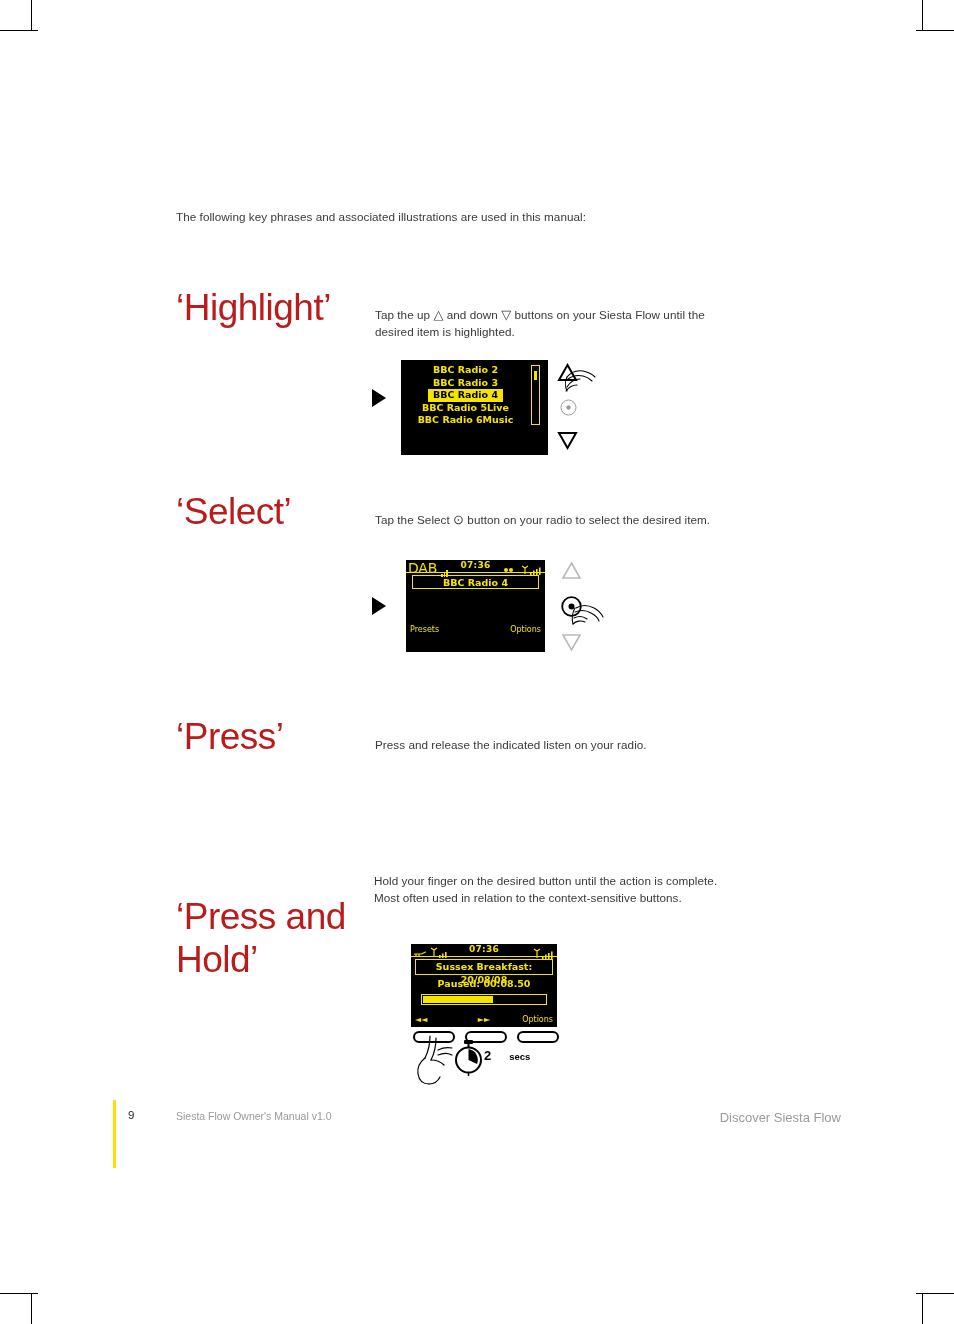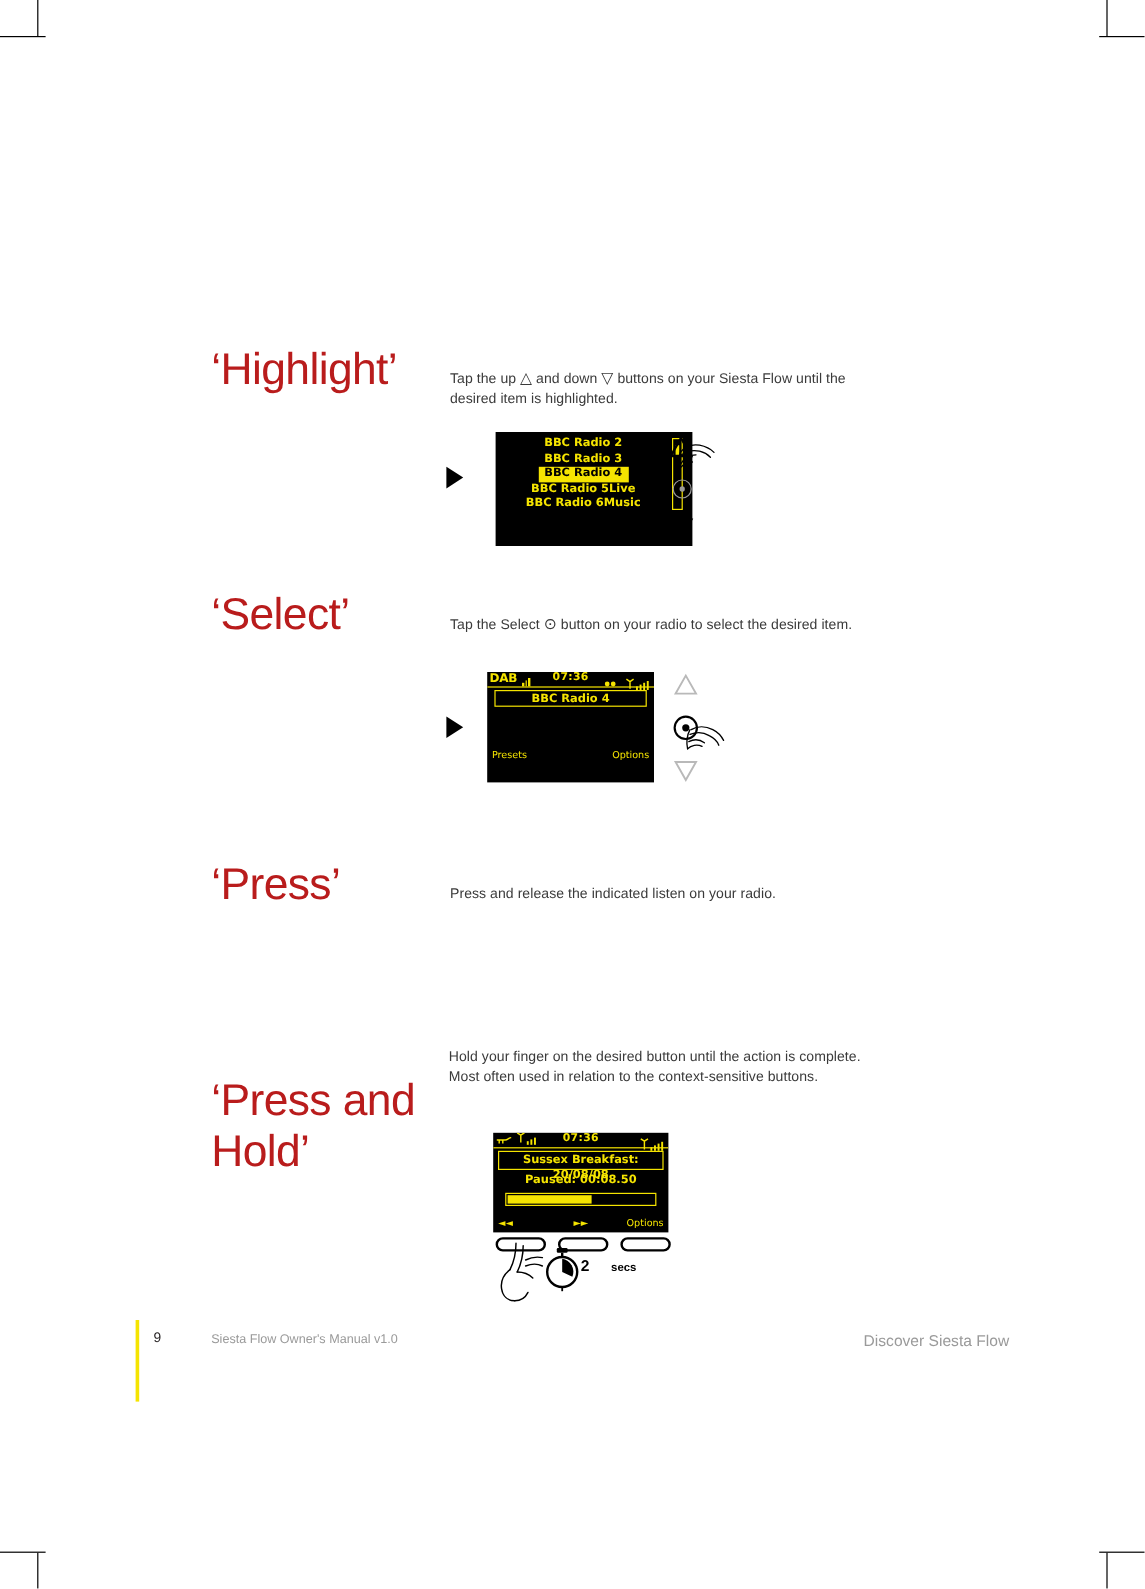--- a/index.html
+++ b/index.html
@@ -87,21 +87,21 @@
   }
   .sb-time {
     position: absolute;
     left: 50%;
     transform: translateX(-50%);
     top: 0px;
     font-size: 9px;
     font-weight: bold;
     letter-spacing: 0.3px;
   }
-  .sb-left { position: absolute; left: 2px; top: 0px; font-size: 10px; font-weight: bold; letter-spacing: -0.2px;}
+  .sb-left { position: absolute; left: 2px; top: 0px; font-size: 14px; font-weight: normal; letter-spacing: -0.2px;}
   .sb-right { position: absolute; right: 2px; top: 0px; }
 
   .bars { display: inline-block; vertical-align: -1px; }
   .bars i {
     display: inline-block;
     width: 1.5px;
     background: #f5e400;
     margin-right: 1px;
     vertical-align: bottom;
   }
@@ -221,38 +221,39 @@
   <div class="crop crop-v" style="left:922px; top:0px;"></div>
   <div class="crop crop-h" style="right:0px;  top:30px;"></div>
   <div class="crop crop-v" style="left:31px;  top:1294px;"></div>
   <div class="crop crop-h" style="left:0px;   top:1293px;"></div>
   <div class="crop crop-v" style="left:922px; top:1294px;"></div>
   <div class="crop crop-h" style="right:0px;  top:1293px;"></div>
 
   <div id="content">
 
 
+    <p class="intro">The following key phrases and associated illustrations are used in this manual:</p>
   </div>
 
   <div class="phrase-block">
 
     <div class="phrase-title" style="left:176px; top:286px;">‘Highlight’</div>
 
     <div class="phrase-desc" style="left:375px; top:306px; width:430px;">
       <span>Tap the up </span><span class="glyph">△</span><span> and down </span><span class="glyph">▽</span><span> buttons on your Siesta Flow until the</span><br>
       <span>desired item is highlighted.</span>
     </div>
 
     <div class="play-arrow" style="left:372px; top:389px;">
       <svg width="14" height="18" viewBox="0 0 14 18">
           <polygon points="0,0 14,9 0,18" fill="#000"></polygon>
         </svg>
     </div>
 
-    <div class="lcd" style="left:401px; top:360px; width:164px; height:95px;margin-left:12px;">
+    <div class="lcd" style="left:401px; top:360px; width:147px; height:95px;">
 
       <div class="lcd-list" style="left:8px; right:26px; top:4px;">
         <div>BBC Radio 2</div>
         <div>BBC Radio 3</div>
         <div><span class="sel">BBC Radio 4</span></div>
         <div>BBC Radio 5Live</div>
         <div>BBC Radio 6Music</div>
       </div>
 
       <div class="scrollbar" style="right:8px; top:5px; width:9px; height:60px;">

